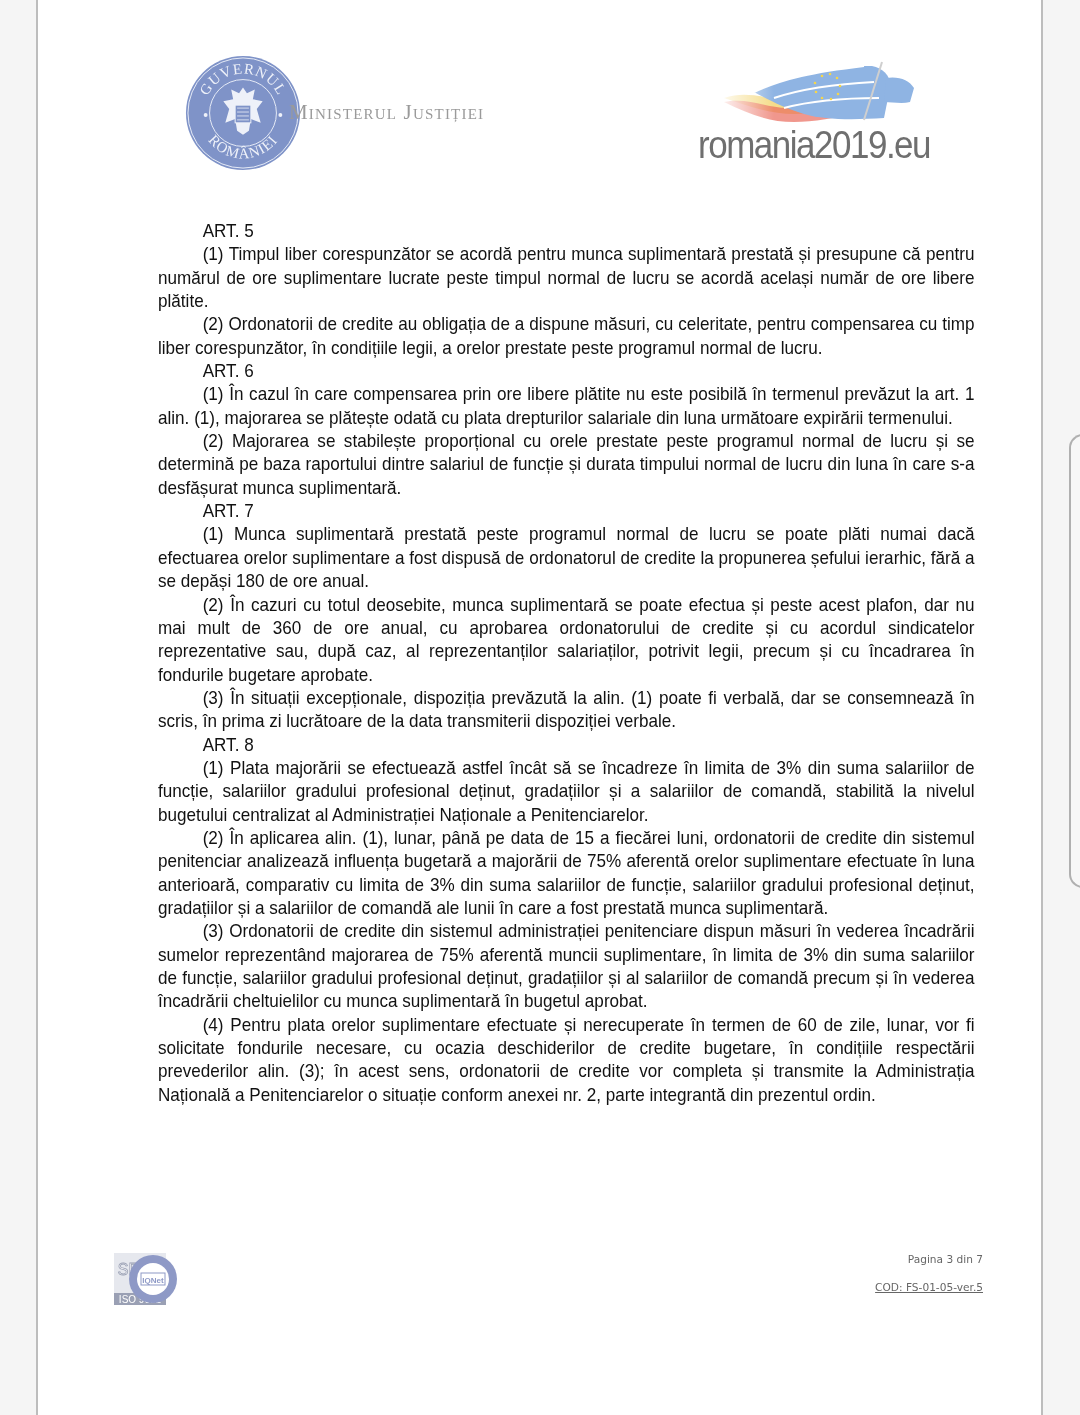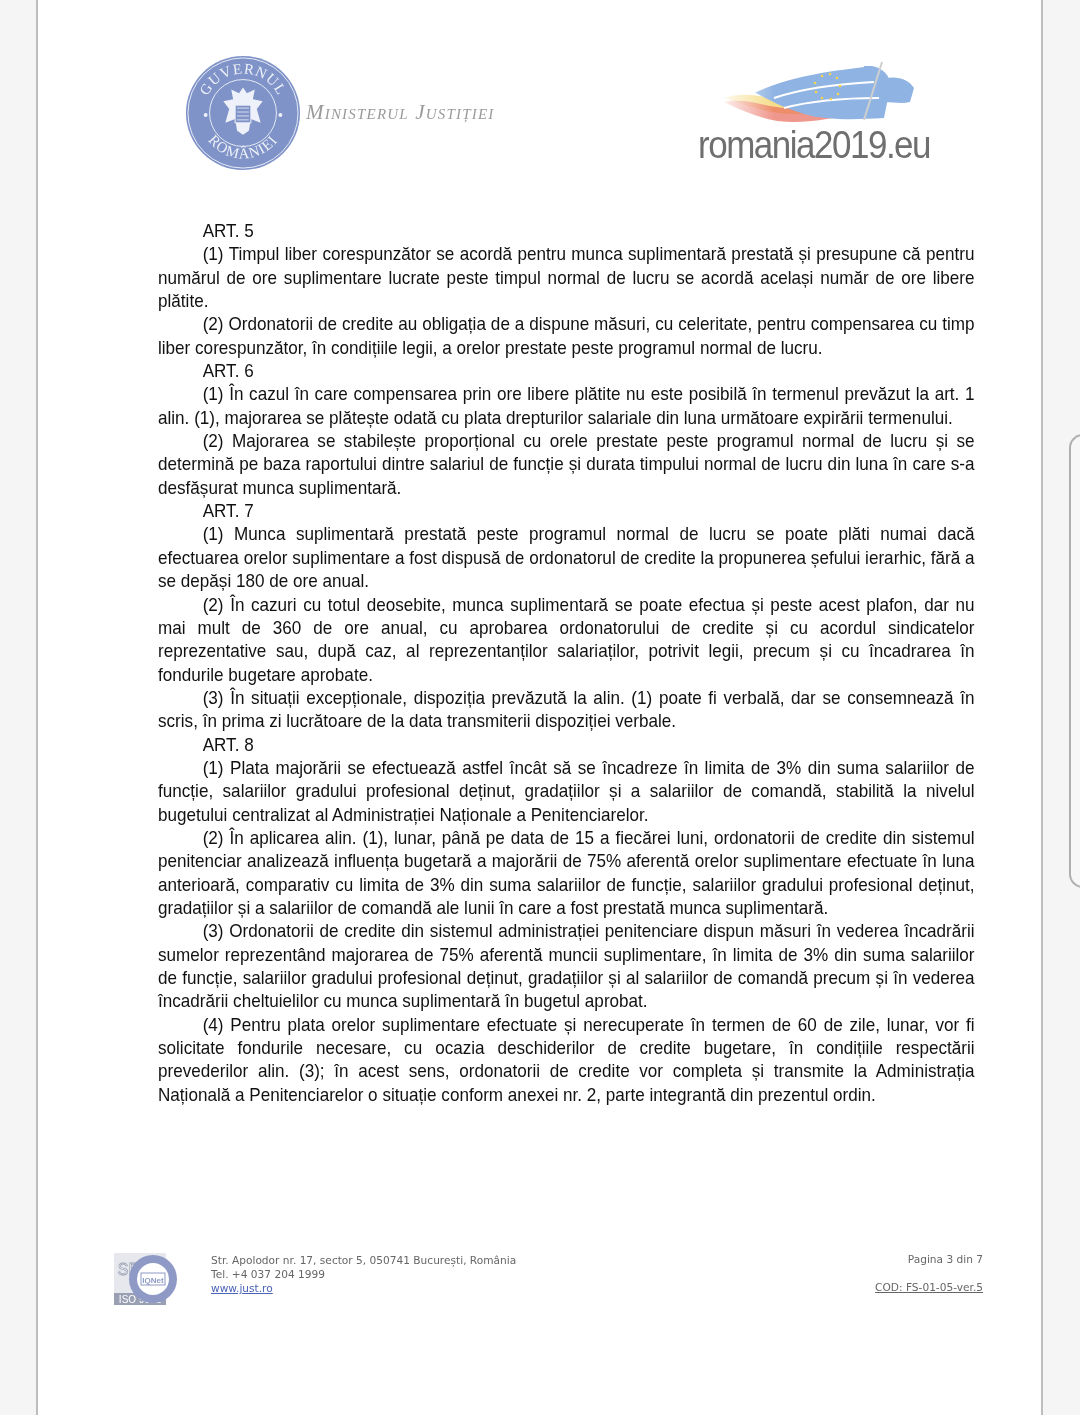--- a/index.html
+++ b/index.html
@@ -82,21 +82,21 @@
     <circle cx="22" cy="62" r="2" fill="#eef1f9"></circle>
     <circle cx="98" cy="62" r="2" fill="#eef1f9"></circle>
 
     <g fill="#eef1f9">
       <path d="M60 34 l-4 6 -8 -4 2 10 -10 2 6 8 -4 14 10 -4 2 12 6 4 6 -4 2 -12 10 4 -4 -14 6 -8 -10 -2 2 -10 -8 4z"></path>
       <rect x="52" y="52" width="16" height="18" fill="#7f93c8" stroke="#eef1f9" stroke-width="1"></rect>
       <path d="M54 55h12M54 59h12M54 63h12M54 67h12" stroke="#eef1f9" stroke-width="0.8"></path>
     </g>
   </svg>
 
-  <div class="ministry" style="left:268px;font-style:italic;">Ministerul Justiției</div>
+  <div class="ministry" style="left:251px;">Ministerul Justiției</div>
 
   <svg class="eu-flag" viewBox="0 0 210 66" style="left:676px;">
     <defs>
       <linearGradient id="rg" x1="0" x2="1">
         <stop offset="0" stop-color="#ffffff"></stop>
         <stop offset="1" stop-color="#ffffff" stop-opacity="0"></stop>
       </linearGradient>
     </defs>
     <path d="M10 40 C 40 30 60 48 90 36 C 110 26 130 20 150 18 L150 48 C 120 52 100 56 80 56 C 55 56 35 48 10 40Z" fill="#f3d36b" opacity="0.8"></path>
     <path d="M10 44 C 40 38 60 56 90 48 C 110 42 130 40 150 38 L150 54 C 120 60 100 64 80 64 C 55 64 35 56 10 44Z" fill="#e96b5c" opacity="0.7"></path>
@@ -154,23 +154,18 @@
   </div>
   <div class="iqnet" style="left:90px;font-weight:bold;">
     <svg viewBox="0 0 50 50" width="50" height="50">
       <circle cx="25" cy="25" r="24" fill="#8e99c6"></circle>
       <circle cx="25" cy="25" r="16" fill="#ffffff"></circle>
       <rect x="13" y="19" width="24" height="12" fill="#ffffff" stroke="#8e99c6" stroke-width="1"></rect>
       <text x="25" y="28.5" text-anchor="middle" font-family="Liberation Sans, sans-serif" font-size="8" fill="#8e99c6">IQNet</text>
     </svg>
   </div>
 
-  <div class="addr" style="left:173px;">
-    <div>Str. Apolodor nr. 17, sector 5, 050741 București, România</div>
-    <div>Tel. +4 037 204 1999</div>
-    <a>www.just.ro</a>
-  </div>
 
   <div class="pagenum" style="right:58px;">Pagina 3 din 7</div>
   <div class="cod" style="right:58px;text-decoration:underline;">COD: FS-01-05-ver.5</div>
 </div>
 
 <div class="scroll-handle"></div>
 
 </body></html>

